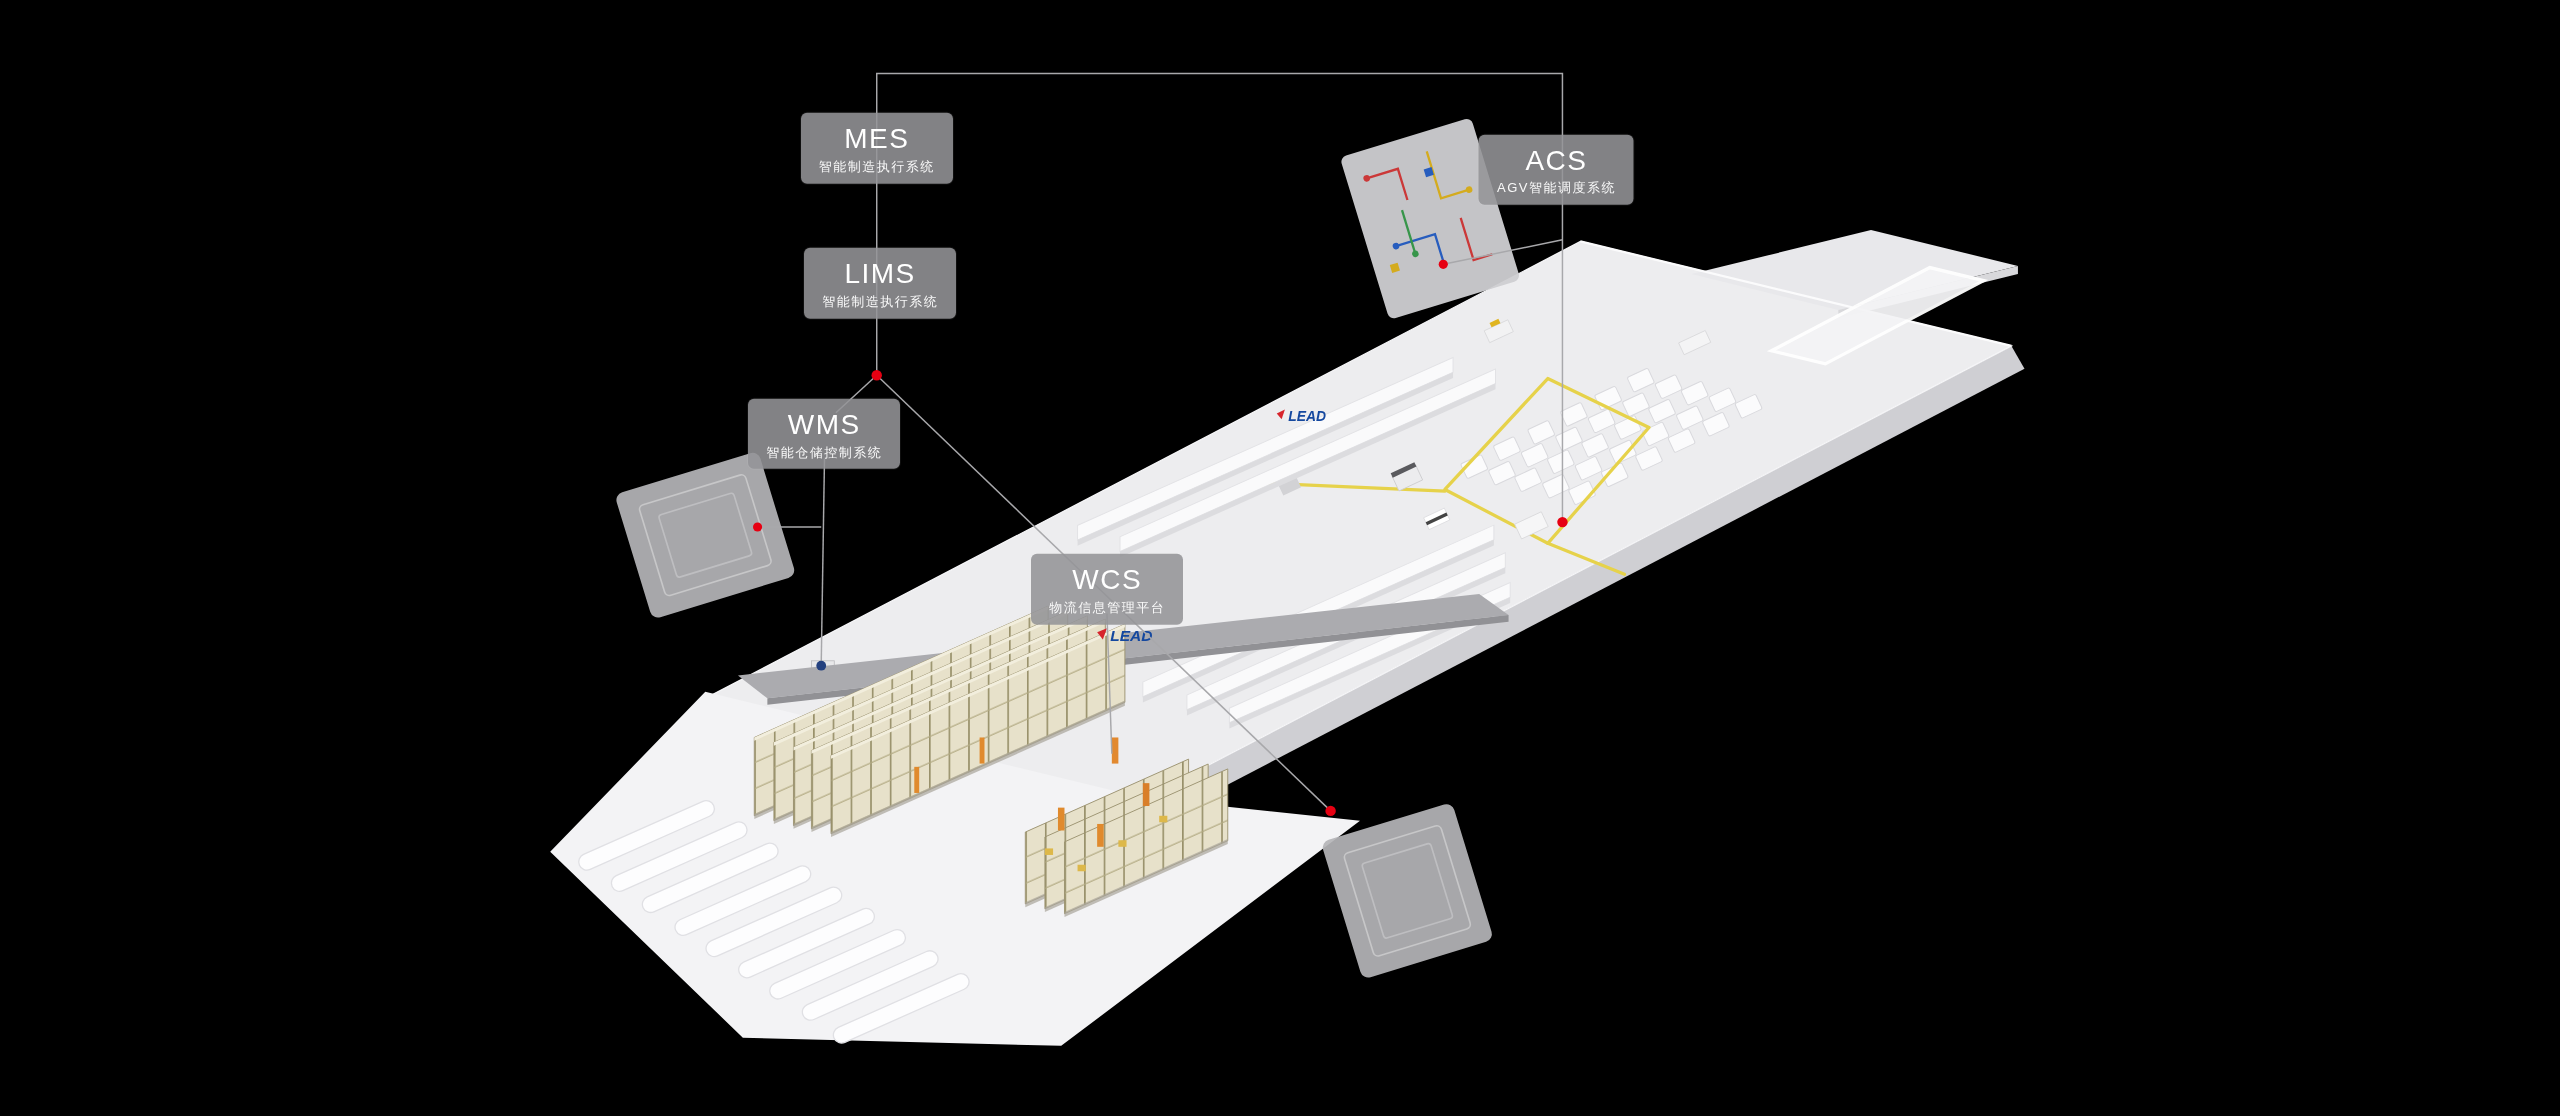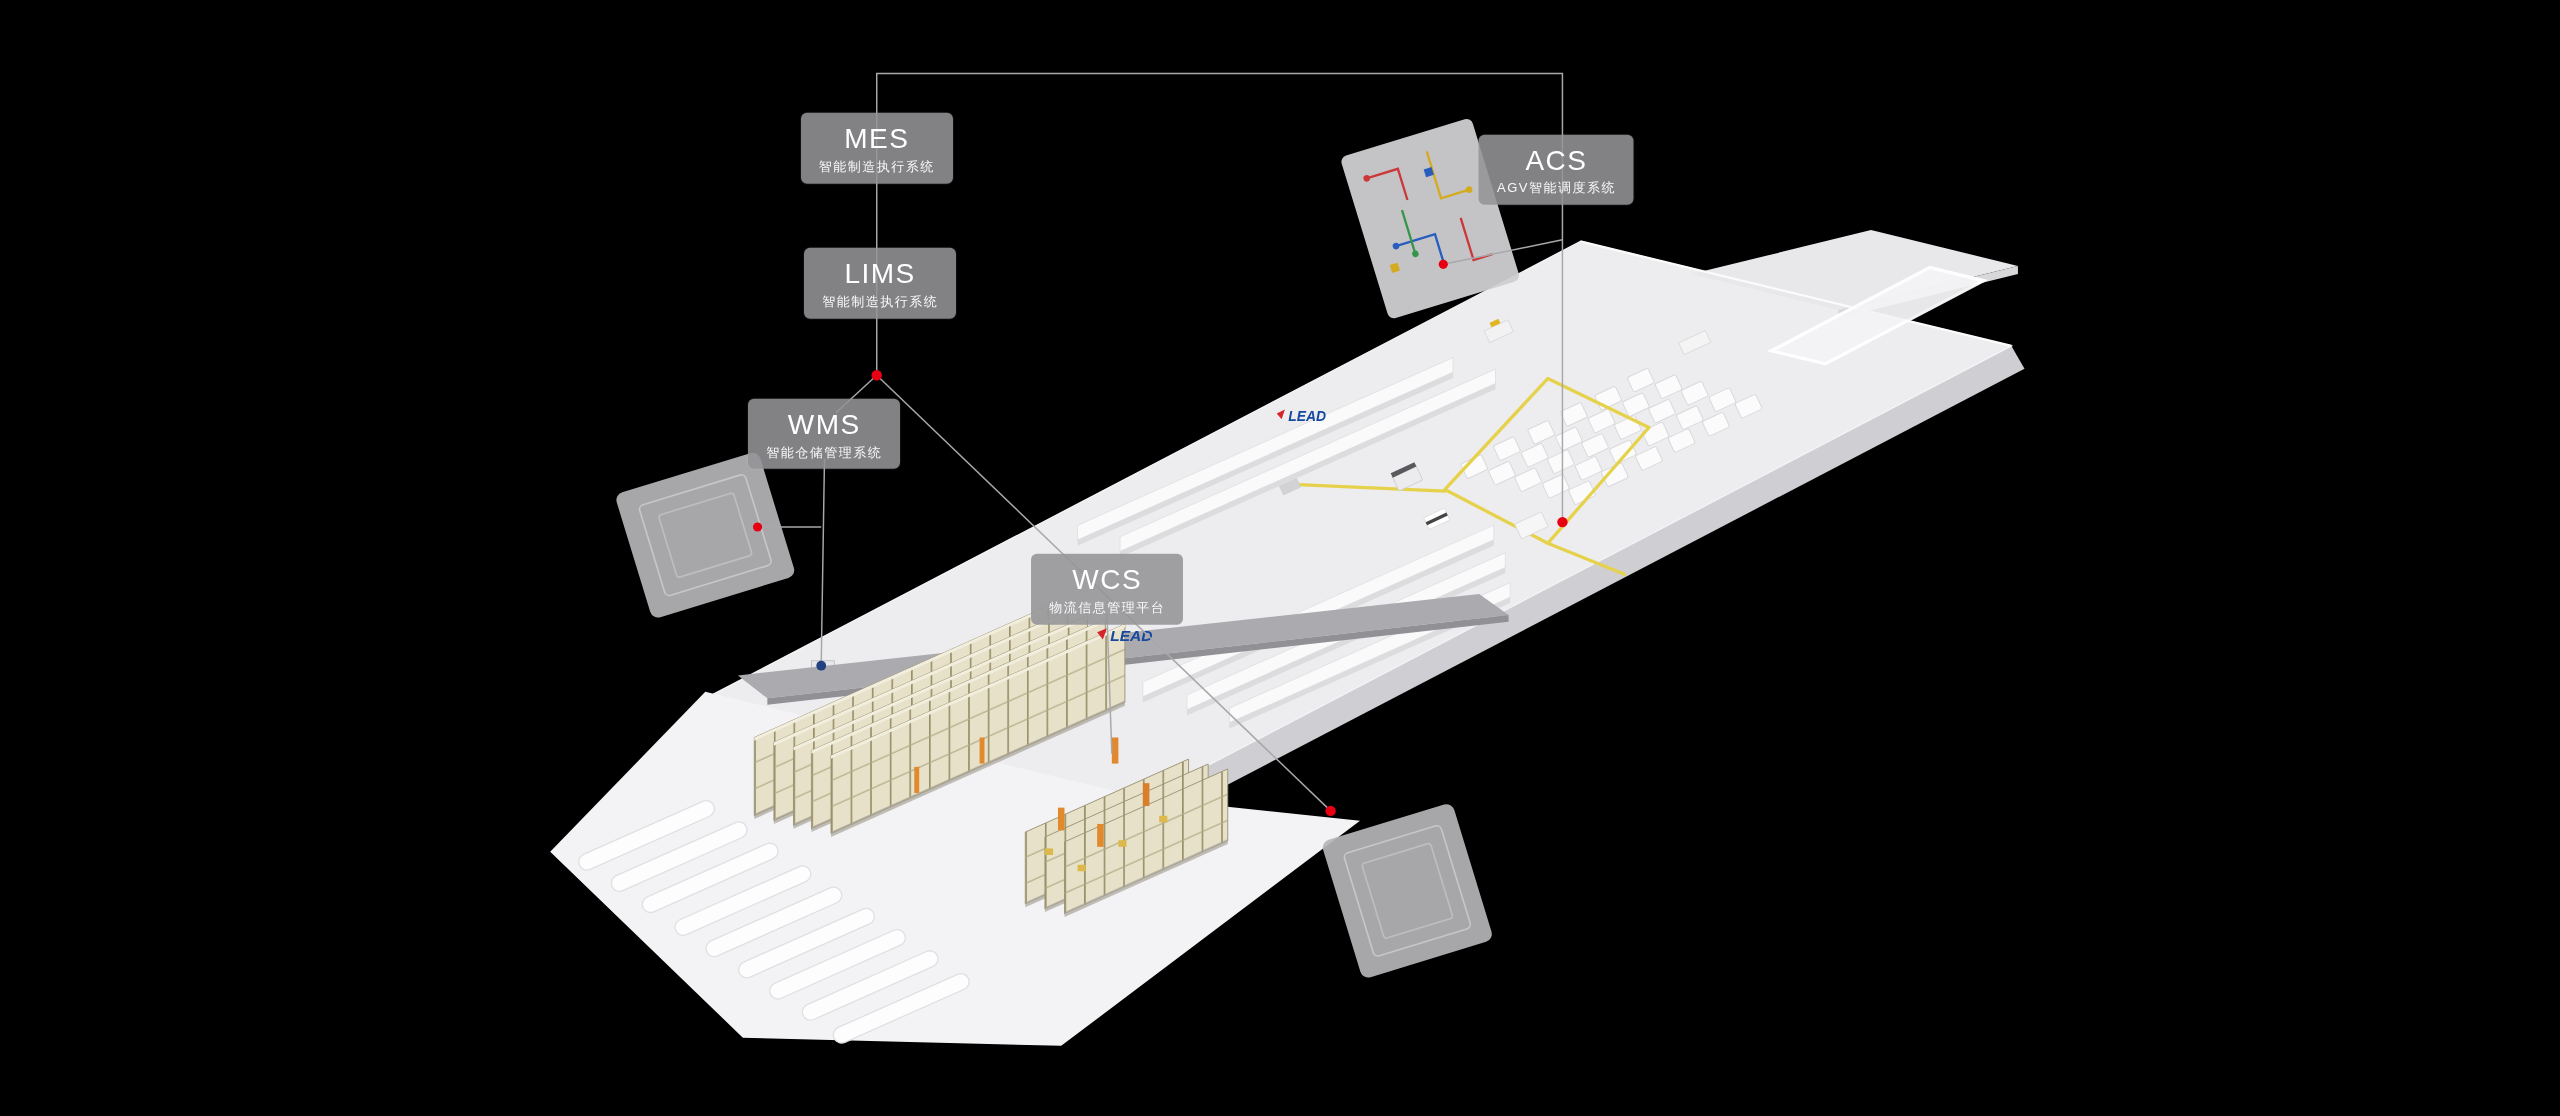--- a/index.html
+++ b/index.html
@@ -275,21 +275,21 @@
 <div class="sys-label" style="left:34.25%;top:13.3%">
   <div class="sys-title">MES</div>
   <div class="sys-sub">智能制造执行系统</div>
 </div>
 <div class="sys-label" style="left:34.38%;top:25.4%">
   <div class="sys-title">LIMS</div>
   <div class="sys-sub">智能制造执行系统</div>
 </div>
 <div class="sys-label" style="left:32.2%;top:38.9%">
   <div class="sys-title">WMS</div>
-  <div class="sys-sub">智能仓储管理系统</div>
+  <div class="sys-sub">智能仓储控制系统</div>
 </div>
 <div class="sys-label" style="left:43.25%;top:52.8%">
   <div class="sys-title">WCS</div>
   <div class="sys-sub">物流信息管理平台</div>
 </div>
 <div class="sys-label" style="left:60.8%;top:15.2%">
   <div class="sys-title">ACS</div>
   <div class="sys-sub">AGV智能调度系统</div>
 </div>
 

